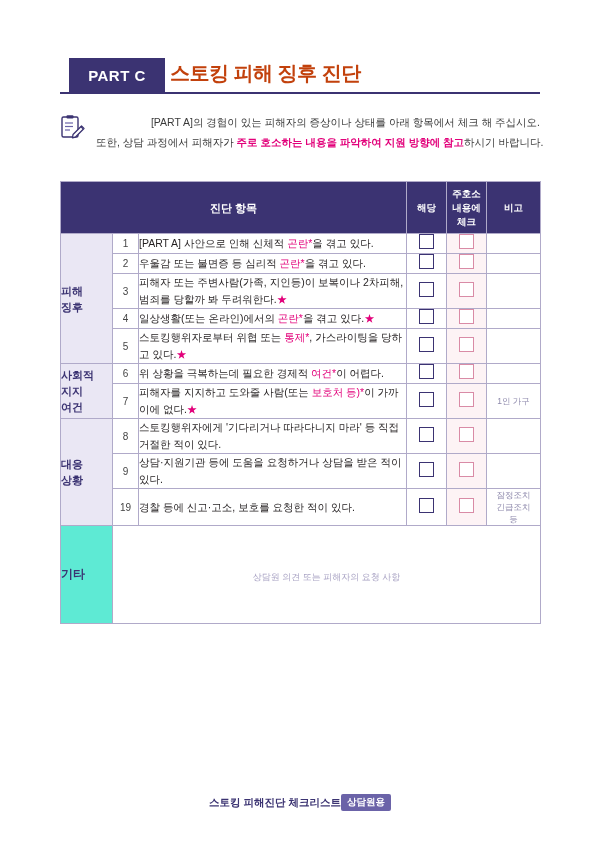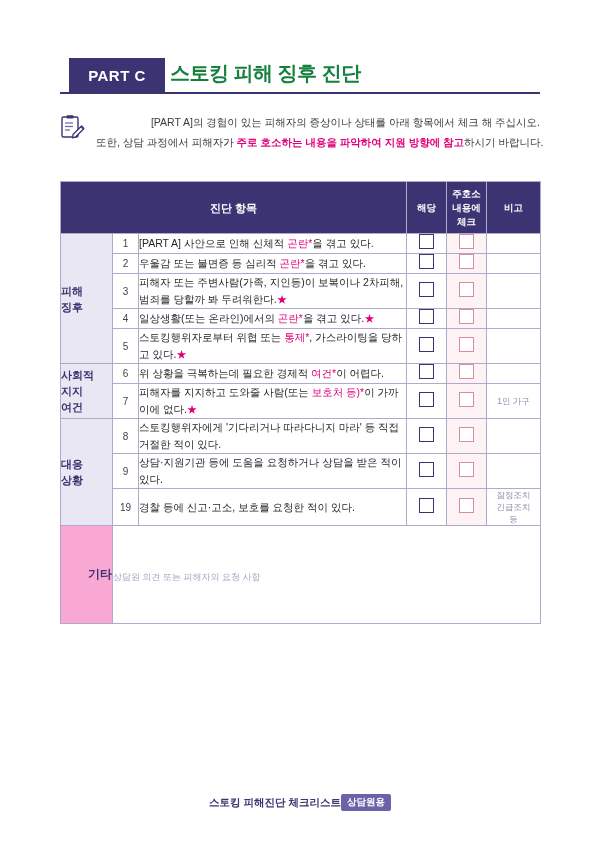--- a/index.html
+++ b/index.html
@@ -38,21 +38,21 @@
     letter-spacing: 0.5px;
     display: flex;
     align-items: center;
     justify-content: center;
   }
   .part-title {
     position: absolute;
     left: 110px; top: 2px;
     font-size: 20px;
     font-weight: bold;
-    color: #15803d;
+    color: #c2410c;
     letter-spacing: -0.5px;
   }
   .header-rule {
     position: absolute;
     left: 0; top: 34px;
     width: 480px; height: 2px;
     background: #3b3372;
   }
 
   
@@ -148,30 +148,31 @@
   .box {
     display: inline-block;
     width: 15px; height: 15px;
     border: 1.2px solid #3b3372;
     background: #ffffff;
   }
   .box.pink {
     border-color: #d98ba6;
   }
   .etc-label {
-    background: #f9a8d4;
+    background: #5eead4;
     color: #3b3372;
     font-weight: bold;
     font-size: 12px;
-    text-align: right;
+    text-align: left;
   }
   .etc-body {
     height: 98px;
     vertical-align: top;
     padding: 8px 10px;
+    text-align: center;
   }
   .etc-placeholder {
     font-size: 9px;
     color: #a9a3c4;
   }
 
   
   .footer {
     position: absolute;
     left: 0; top: 793px;

